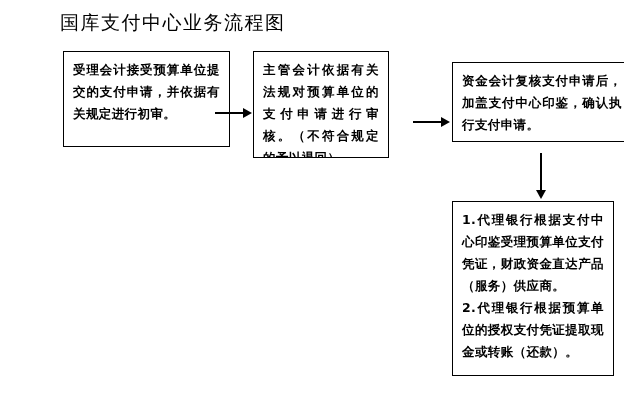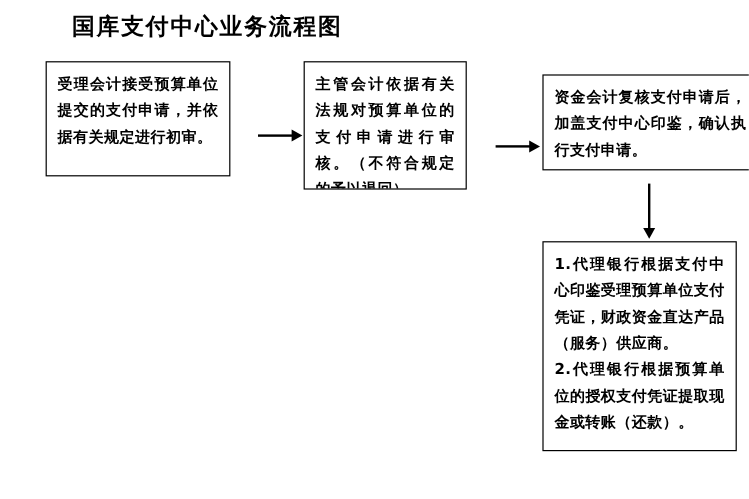--- a/index.html
+++ b/index.html
@@ -18,21 +18,21 @@
     position: relative;
     width: 624px;
     height: 416px;
     background: #ffffff;
   }
   .title {
     position: absolute;
     left: 60px;
     top: 9px;
     font-size: 19px;
-    font-weight: bold;
+    font-weight: normal;
     letter-spacing: 1.5px;
     color: #000000;
     white-space: nowrap;
     line-height: 26px;
   }
   .node {
     position: absolute;
     border: 1.6px solid #000000;
     background: #ffffff;
     box-sizing: border-box;
@@ -46,23 +46,23 @@
   .node .txt {
     display: block;
     padding: 7px 9px 0 9px;
     text-align: justify;
     text-justify: inter-character;
     white-space: pre-wrap;
     word-break: break-all;
   }
   
   #node-intake {
-    left: 38px;
+    left: 63px;
     top: 51px;
-    width: 154px;
+    width: 167px;
     height: 96px;
   }
   #node-review {
     left: 253px;
     top: 51px;
     width: 136px;
     height: 107px;
   }
   #node-authorize {
     left: 452px;

